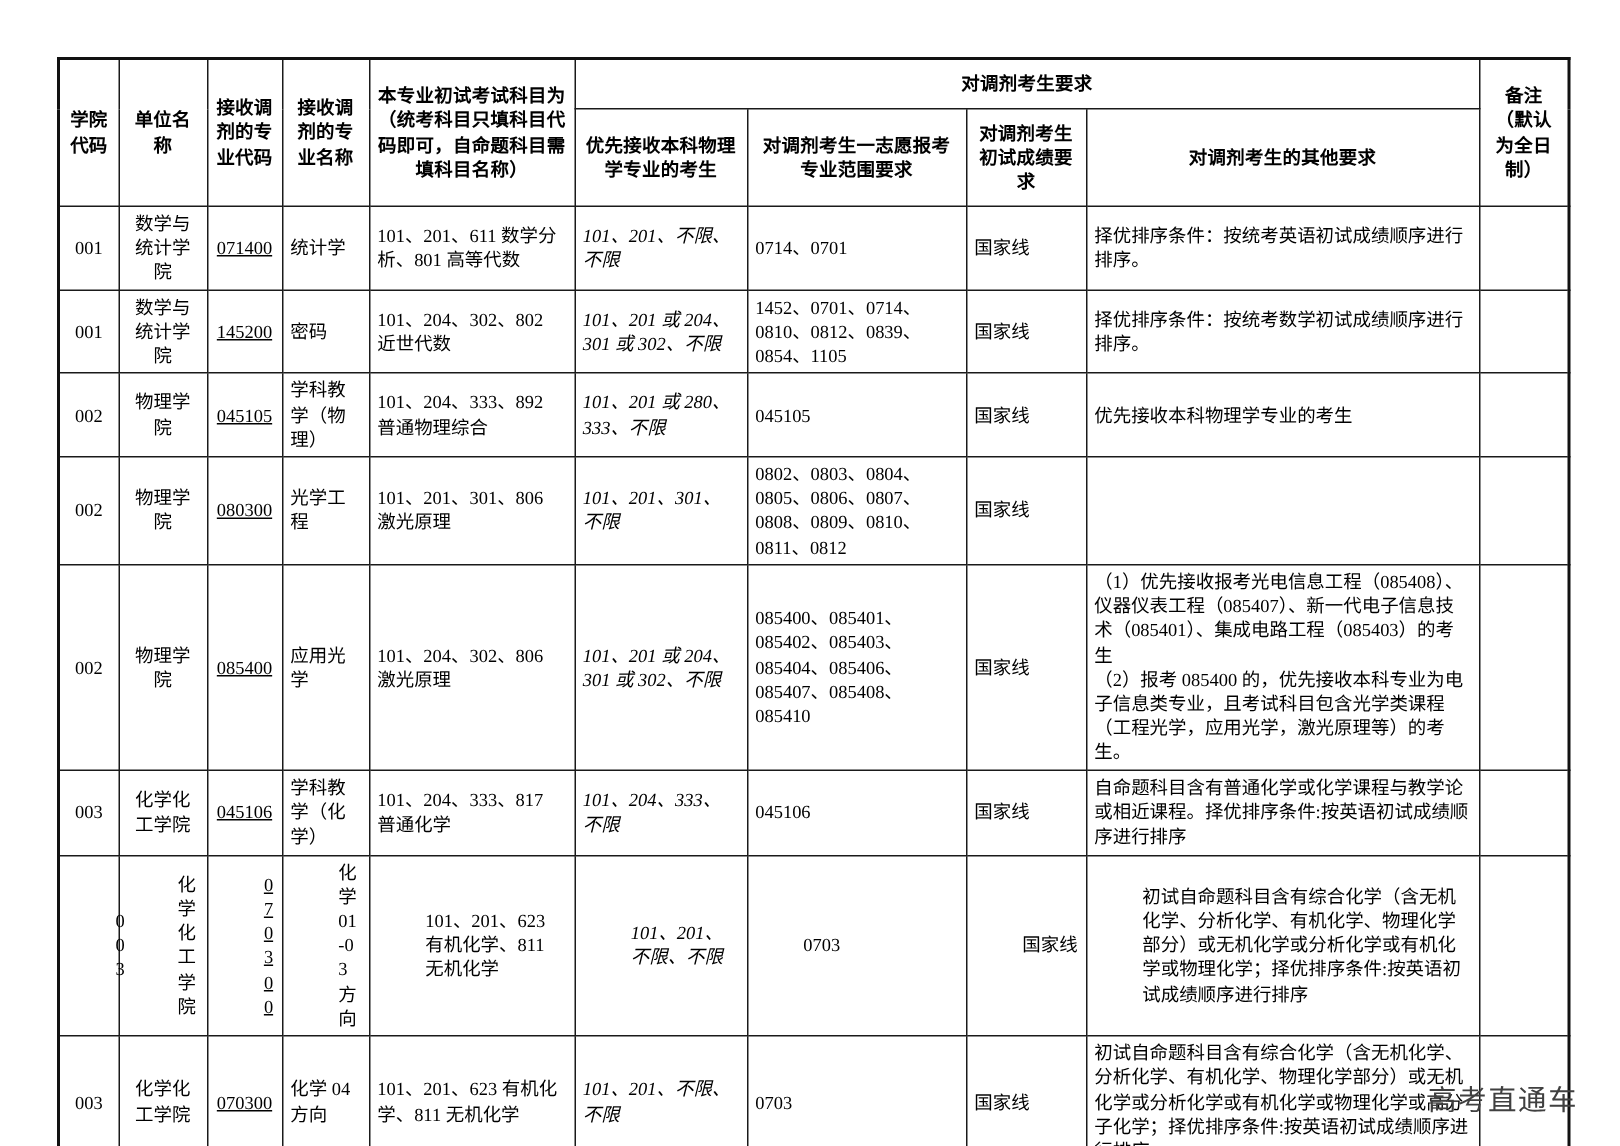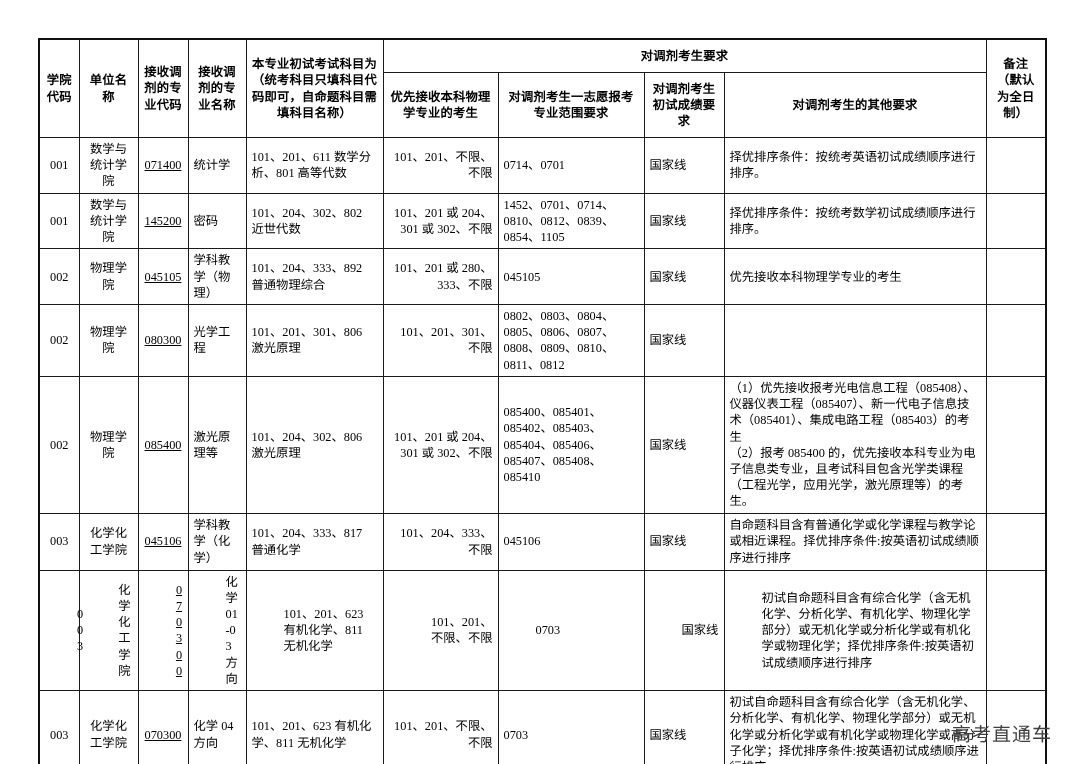--- a/index.html
+++ b/index.html
@@ -65,21 +65,21 @@
   col.c-req-scope      { width: 146px; }
   col.c-req-score      { width: 80px;  }
   col.c-req-other      { width: 262px; }
   col.c-remark         { width: 60px;  }
 
   td.cell-college-code { text-align: center; font-size: 12px; }
   td.cell-unit-name    { text-align: center; }
   td.cell-major-code   { text-align: center; font-size: 12px; text-decoration: underline; }
   td.cell-major-name   { text-align: left; }
   td.cell-exam-subjects{ text-align: left; }
-  td.cell-req-subjects { text-align: right; }
+  td.cell-req-subjects { text-align: left; font-style: italic; }
   td.cell-req-scope    { text-align: left; }
   td.cell-req-score    { text-align: left; padding-left: 8px; }
   td.cell-req-other    { text-align: left; }
   td.cell-remark       { text-align: center; }
 
   
   tr.row-h-53  td { height: 46px; }
   tr.row-h-55  td { height: 48px; }
   tr.row-h-125 td { height: 118px; margin-top: 29px; }
   tr.row-h-57  td { height: 50px; }
@@ -187,21 +187,21 @@
         <td class="cell-req-scope">0802、0803、0804、0805、0806、0807、0808、0809、0810、0811、0812</td>
         <td class="cell-req-score">国家线</td>
         <td class="cell-req-other"></td>
         <td class="cell-remark"></td>
       </tr>
 
       <tr class="row-h-125">
         <td class="cell-college-code">002</td>
         <td class="cell-unit-name">物理学院</td>
         <td class="cell-major-code">085400</td>
-        <td class="cell-major-name">激光原理等</td>
+        <td class="cell-major-name">应用光学</td>
         <td class="cell-exam-subjects">101、204、302、806 激光原理</td>
         <td class="cell-req-subjects">101、201 或 204、301 或 302、不限</td>
         <td class="cell-req-scope">085400、085401、085402、085403、085404、085406、085407、085408、085410</td>
         <td class="cell-req-score">国家线</td>
         <td class="cell-req-other" style="white-space:pre-line;">（1）优先接收报考光电信息工程（085408）、仪器仪表工程（085407）、新一代电子信息技术（085401）、集成电路工程（085403）的考生
 （2）报考 085400 的，优先接收本科专业为电子信息类专业，且考试科目包含光学类课程（工程光学，应用光学，激光原理等）的考生。</td>
         <td class="cell-remark"></td>
       </tr>
 
       <tr class="row-h-57">

